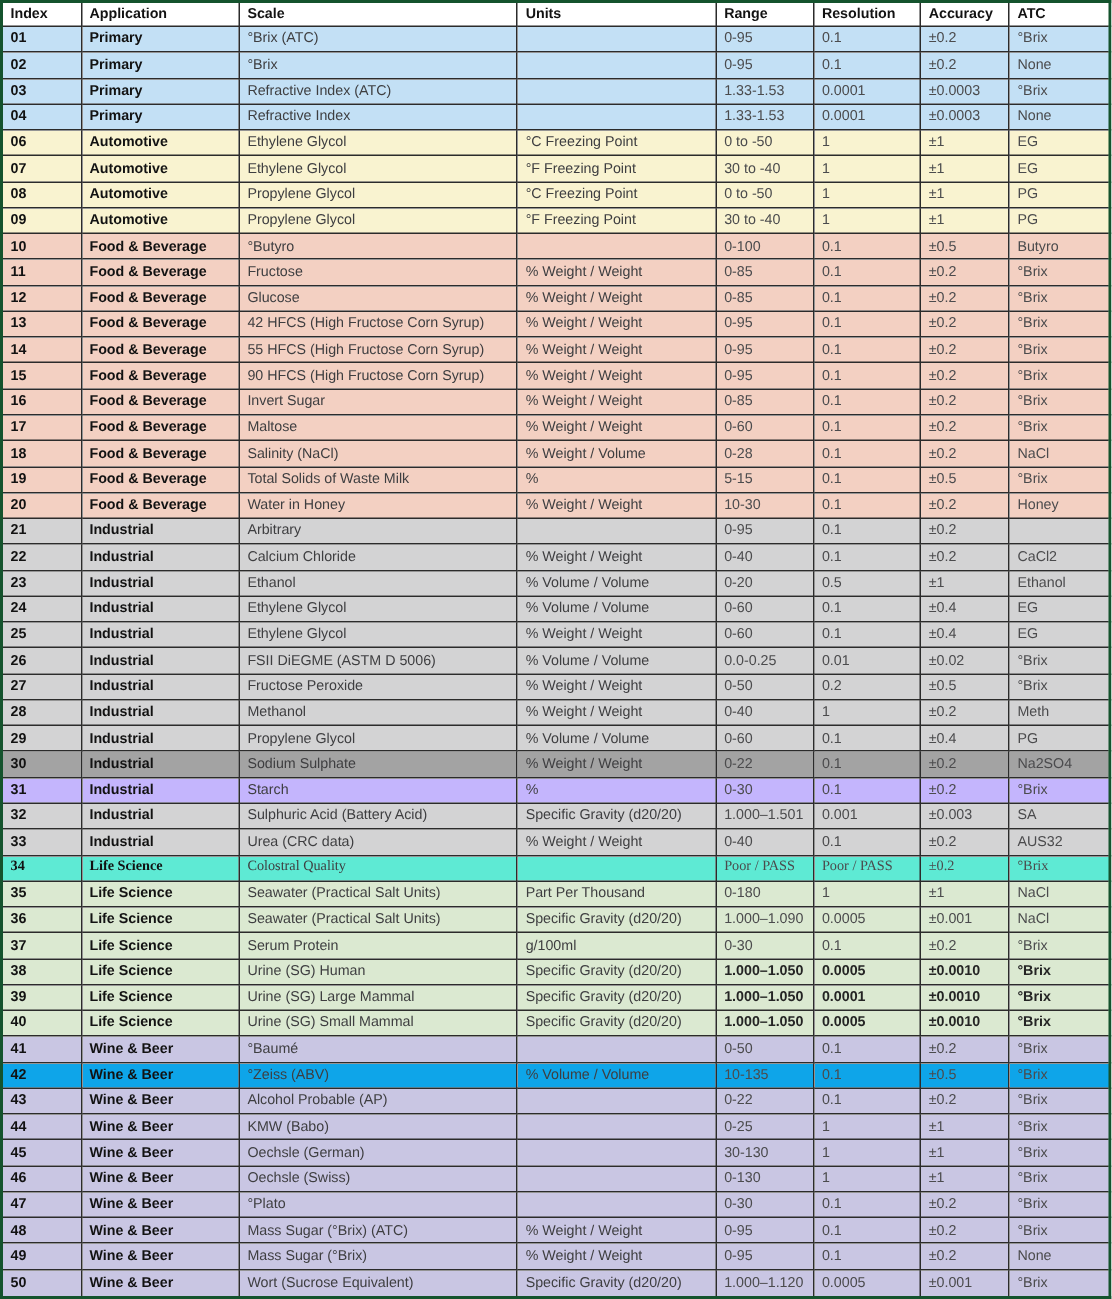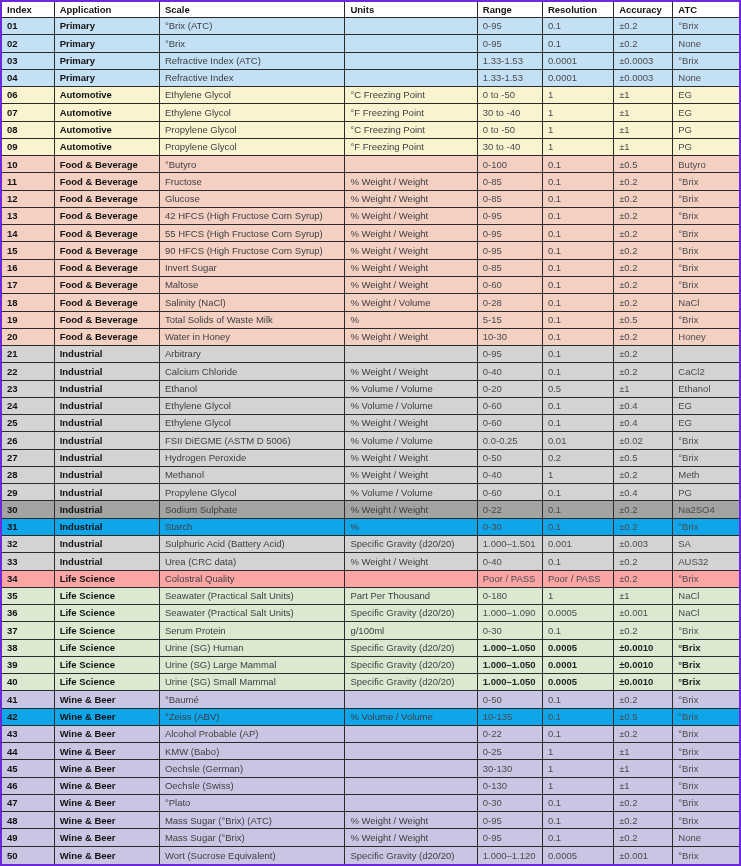--- a/index.html
+++ b/index.html
@@ -11,21 +11,21 @@
     width: 741px;
     height: 866px;
     overflow: hidden;
     font-family: "Liberation Sans", sans-serif;
   }
   table.spec-table {
     width: 741px;
     height: 866px;
     border-collapse: collapse;
     table-layout: fixed;
-    border: 2px solid #6d28d9;
+    border: 2px solid #14532d;
   }
   th, td {
     border: 1px solid #2b2b2b;
     padding: 0 2px 0 5px;
     font-size: 9.5px;
     line-height: 1;
     white-space: nowrap;
     overflow: hidden;
     vertical-align: middle;
     text-align: left;
@@ -327,21 +327,21 @@
         <td class="col-scale">FSII DiEGME (ASTM D 5006)</td>
         <td class="col-units">% Volume / Volume</td>
         <td class="col-range">0.0-0.25</td>
         <td class="col-resolution">0.01</td>
         <td class="col-accuracy">±0.02</td>
         <td class="col-atc">°Brix</td>
       </tr>
       <tr style="background: rgb(211, 211, 212);">
         <td class="col-index">27</td>
         <td class="col-application">Industrial</td>
-        <td class="col-scale">Hydrogen Peroxide</td>
+        <td class="col-scale">Fructose Peroxide</td>
         <td class="col-units">% Weight / Weight</td>
         <td class="col-range">0-50</td>
         <td class="col-resolution">0.2</td>
         <td class="col-accuracy">±0.5</td>
         <td class="col-atc">°Brix</td>
       </tr>
       <tr style="background: rgb(211, 211, 212);">
         <td class="col-index">28</td>
         <td class="col-application">Industrial</td>
         <td class="col-scale">Methanol</td>
@@ -364,21 +364,21 @@
       <tr style="background: #a3a3a3; margin-top: 32px;">
         <td class="col-index">30</td>
         <td class="col-application">Industrial</td>
         <td class="col-scale">Sodium Sulphate</td>
         <td class="col-units">% Weight / Weight</td>
         <td class="col-range">0-22</td>
         <td class="col-resolution">0.1</td>
         <td class="col-accuracy">±0.2</td>
         <td class="col-atc">Na2SO4</td>
       </tr>
-      <tr style="background: #0ea5e9; padding-left: 30px;">
+      <tr style="background: #c4b5fd; padding-left: 30px;">
         <td class="col-index">31</td>
         <td class="col-application">Industrial</td>
         <td class="col-scale">Starch</td>
         <td class="col-units">%</td>
         <td class="col-range">0-30</td>
         <td class="col-resolution">0.1</td>
         <td class="col-accuracy">±0.2</td>
         <td class="col-atc">°Brix</td>
       </tr>
       <tr style="background: rgb(211, 211, 212);">
@@ -394,21 +394,21 @@
       <tr style="background: rgb(211, 211, 212);">
         <td class="col-index">33</td>
         <td class="col-application">Industrial</td>
         <td class="col-scale">Urea (CRC data)</td>
         <td class="col-units">% Weight / Weight</td>
         <td class="col-range">0-40</td>
         <td class="col-resolution">0.1</td>
         <td class="col-accuracy">±0.2</td>
         <td class="col-atc">AUS32</td>
       </tr>
-      <tr style="background: #fca5a5;">
+      <tr style="background: #5eead4; font-family: Liberation Serif, serif;">
         <td class="col-index">34</td>
         <td class="col-application">Life Science</td>
         <td class="col-scale">Colostral Quality</td>
         <td class="col-units"></td>
         <td class="col-range">Poor / PASS</td>
         <td class="col-resolution">Poor / PASS</td>
         <td class="col-accuracy">±0.2</td>
         <td class="col-atc">°Brix</td>
       </tr>
       <tr style="background: rgb(219, 233, 209);">

